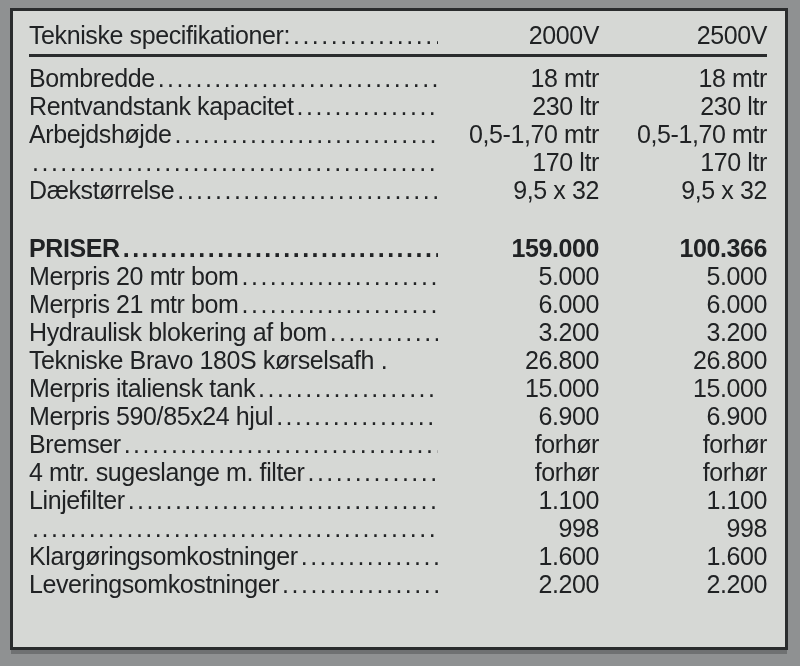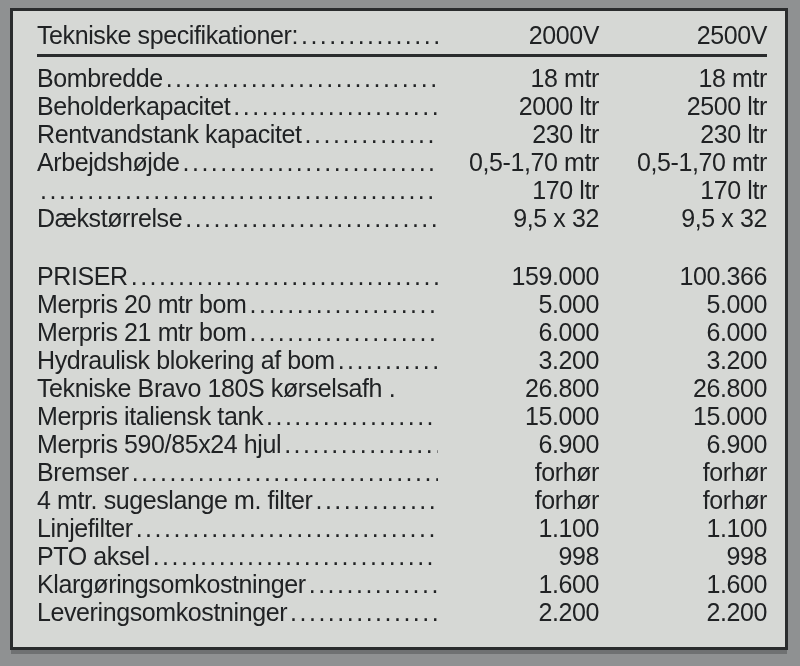--- a/index.html
+++ b/index.html
@@ -15,21 +15,21 @@
     font-family:"Liberation Sans",sans-serif;
     overflow:hidden;position:relative;
   }
   .panel{
     position:absolute;left:10px;top:8px;
     width:778px;height:642px;
     box-sizing:border-box;
     background:var(--panel-bg);
     border:3px solid var(--border);
     box-shadow:0 5px 0 -1px rgba(0,0,0,0.22);
-    padding:8px 18px 0 24px;
+    padding:8px 18px 0 16px;
   }
   .row{
     display:flex;
     align-items:baseline;
     height:28px;
     line-height:28px;
     font-size:25px;
     letter-spacing:-0.4px;
     color:var(--text);
     white-space:nowrap;
@@ -42,21 +42,21 @@
     min-width:0;
   }
   .row .leader::after{
     content:"..........................................................................................";
     letter-spacing:2.5px;
   }
   .row.no-leader .leader::after{content:"";}
   .row .col{flex:0 0 auto;text-align:right;}
   .row .c1{width:155px;}
   .row .c2{width:168px;}
-  .row.bold{font-weight:normal;}
+  .row.bold{font-weight:bold;}
   .header-row{
     height:35px;
     line-height:32px;
     border-bottom:3px solid var(--border);
     margin-bottom:7px;
   }
   .section-gap{height:30px;}
 </style>
 </head>
 <body>
@@ -69,26 +69,20 @@
     <span class="col c1">2000V</span>
     <span class="col c2">2500V</span>
   </div>
 
   <div id="spec-rows">
       <div class="row">
     <span class="label">Bombredde</span>
     <span class="leader"></span>
     <span class="col c1">18 mtr</span>
     <span class="col c2">18 mtr</span>
-  </div>
-      <div class="row">
-    <span class="label">Beholderkapacitet</span>
-    <span class="leader"></span>
-    <span class="col c1">2000 ltr</span>
-    <span class="col c2">2500 ltr</span>
   </div>
       <div class="row">
     <span class="label">Rentvandstank kapacitet</span>
     <span class="leader"></span>
     <span class="col c1">230 ltr</span>
     <span class="col c2">230 ltr</span>
   </div>
       <div class="row">
     <span class="label">Arbejdshøjde</span>
     <span class="leader"></span>
@@ -165,21 +159,20 @@
     <span class="col c1">forhør</span>
     <span class="col c2">forhør</span>
   </div>
       <div class="row">
     <span class="label">Linjefilter</span>
     <span class="leader"></span>
     <span class="col c1">1.100</span>
     <span class="col c2">1.100</span>
   </div>
       <div class="row">
-    <span class="label">PTO aksel</span>
     <span class="leader"></span>
     <span class="col c1">998</span>
     <span class="col c2">998</span>
   </div>
       <div class="row">
     <span class="label">Klargøringsomkostninger</span>
     <span class="leader"></span>
     <span class="col c1">1.600</span>
     <span class="col c2">1.600</span>
   </div>

